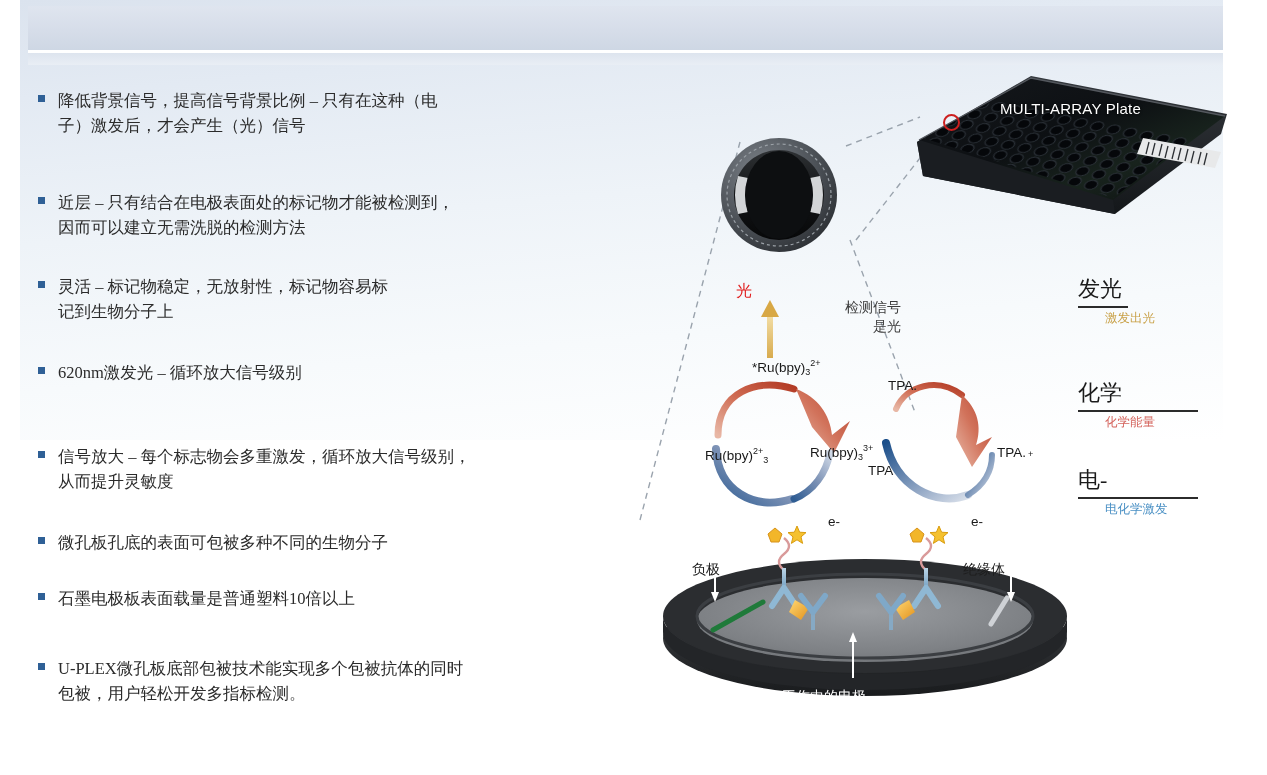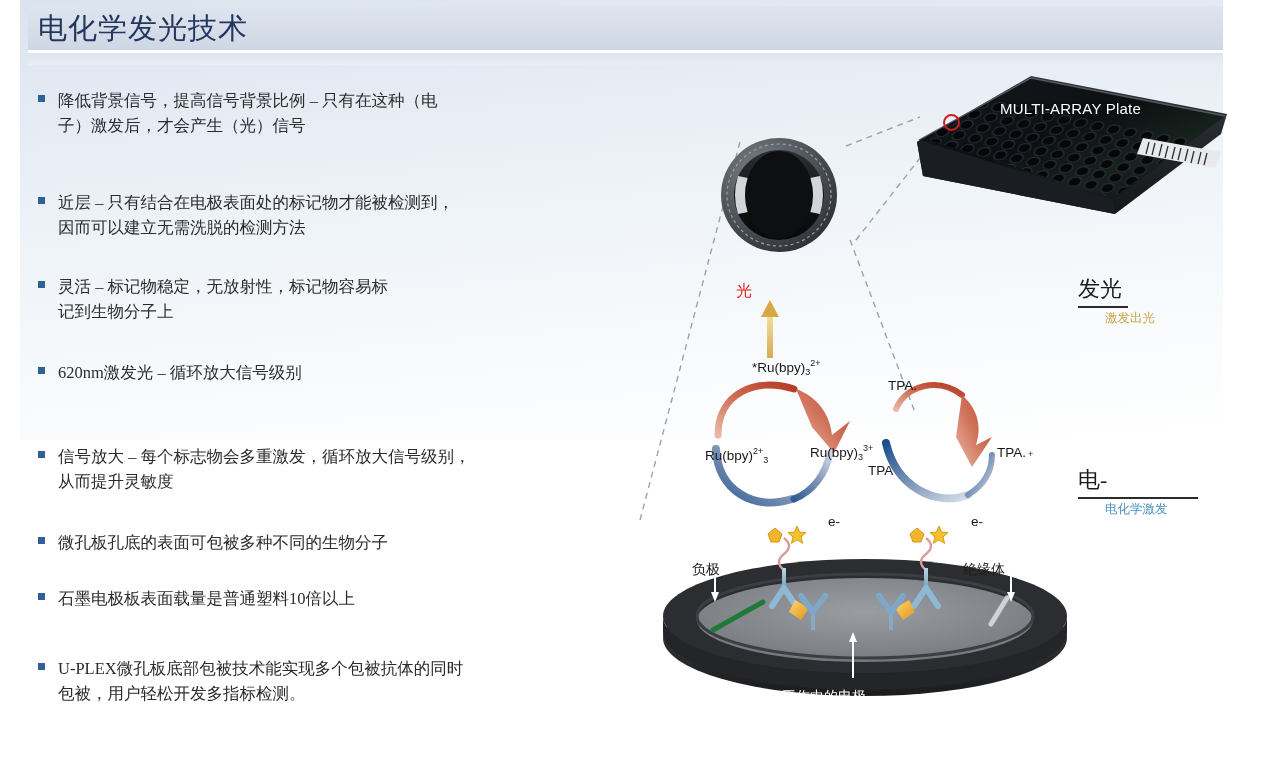--- a/index.html
+++ b/index.html
@@ -88,21 +88,20 @@
 </head>
 <body>
 
 <div id="slide">
 
   <div id="bg-wash"></div>
 
   <div id="title-band"></div>
   <div id="title-rule"></div>
   <div id="title-sub"></div>
-  <div id="page-title" style="color: rgb(34, 54, 94);">电化学发光技术</div>
 
   <div id="bullets">
     <div class="bullet" style="top:10px">
       <span class="marker" style="background: rgb(47, 96, 150);"></span>
       <span class="btext">降低背景信号，提高信号背景比例 – 只有在这种（电
 子）激发后，才会产生（光）信号</span>
     </div>
     <div class="bullet" style="top:112px">
       <span class="marker" style="background: rgb(47, 96, 150);"></span>
       <span class="btext">近层 – 只有结合在电极表面处的标记物才能被检测到，
@@ -215,20 +214,24 @@
       <ellipse cx="63" cy="61" rx="52" ry="51" fill="none" stroke="#9aa0a6" stroke-width="1.2" stroke-dasharray="3 3"></ellipse>
       <ellipse cx="63" cy="61" rx="45" ry="45" fill="url(#bowlG)"></ellipse>
 
       <path d="M22 42 Q16 61 22 80 L32 78 Q27 61 32 44 Z" fill="#e8eaec" opacity="0.9"></path>
       <path d="M104 42 Q110 61 104 80 L94 78 Q99 61 94 44 Z" fill="#e8eaec" opacity="0.9"></path>
       <ellipse cx="63" cy="61" rx="34" ry="44" fill="#0d0f11"></ellipse>
     </svg>
   </div>
 
   <div class="alabel" id="lbl-guang" style="color: rgb(224, 27, 27);">光</div>
+  <div class="alabel" id="lbl-detect">
+    <span>检测信号</span>
+    <span class="l2">是光</span>
+  </div>
 
   <svg width="26" height="60" style="position:absolute;left:758px;top:300px;">
     <defs>
       <linearGradient id="goldA" x1="0" y1="1" x2="0" y2="0">
         <stop offset="0" stop-color="#d8ab4e"></stop>
         <stop offset="1" stop-color="#f2dda4"></stop>
       </linearGradient>
     </defs>
     <rect x="9" y="16" width="6" height="42" fill="url(#goldA)"></rect>
     <path d="M12 0 L21 17 L3 17 Z" fill="#d8a845"></path>
@@ -272,20 +275,25 @@
   <div class="rlabel" id="r-tpa">TPA</div>
   <div class="rlabel" id="r-tpa-r1">TPA.</div>
   <div class="rlabel" id="r-tpa-r2"><span>TPA.</span><sup style="position:relative;left:2px;top:6px;">+</sup></div>
   <div class="rlabel" id="r-e1">e-</div>
   <div class="rlabel" id="r-e2">e-</div>
 
   <div class="eq" id="eq-emit">
     <span class="big">发光</span>
     <div class="rule"></div>
     <span class="sub" style="color: rgb(200, 160, 70);">激发出光</span>
+  </div>
+  <div class="eq" id="eq-chem">
+    <span class="big">化学</span>
+    <div class="rule"></div>
+    <span class="sub" style="color: rgb(212, 99, 92);">化学能量</span>
   </div>
   <div class="eq" id="eq-elec">
     <span class="big">电-</span>
     <div class="rule"></div>
     <span class="sub" style="color: rgb(74, 144, 196);">电化学激发</span>
   </div>
 
   <svg width="420" height="190" viewBox="0 0 420 190" style="position:absolute;left:655px;top:520px;">
     <defs>
       <linearGradient id="dishWall" x1="0" y1="0" x2="0" y2="1">

